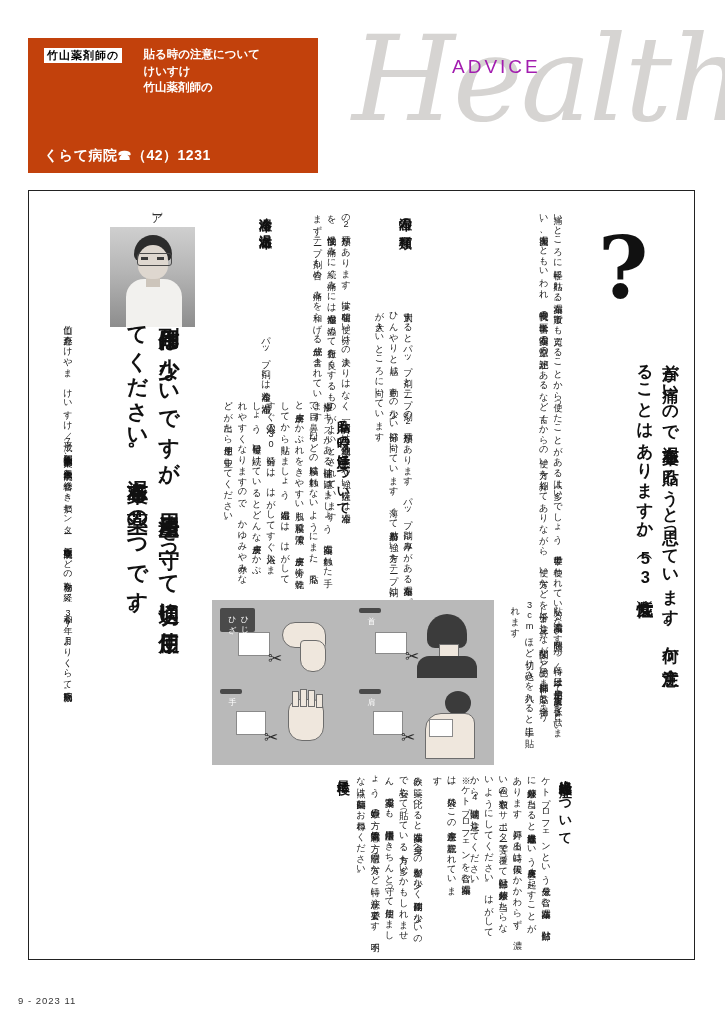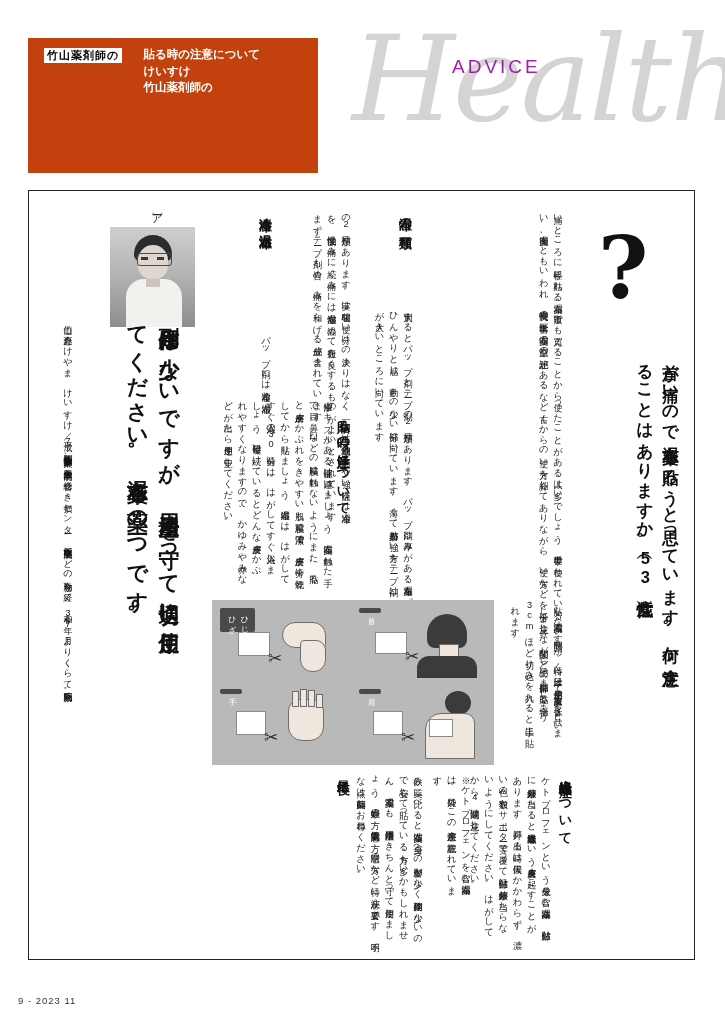--- a/index.html
+++ b/index.html
@@ -345,20 +345,21 @@
 
 <div class="page">
 
   <div class="masthead">
     <div class="mast-sub"><span class="small-box">竹山薬剤師の</span></div>
     <div class="mast-right">
       <div>貼る時の注意について</div>
       <div>けいすけ</div>
       <div>竹山薬剤師の</div>
     </div>
+    <div class="mast-phone">くらて病院☎（42）1231</div>
   </div>
 
   <div class="health-word">Health</div>
   <div class="advice-word">ADVICE</div>
 
   <div class="frame"></div>
 
   <div class="qmark">?</div>
 
   <div class="question vtext">首が痛いので湿布薬を貼ろうと思っています。何か注意することはありますか。（53歳女性）</div>

